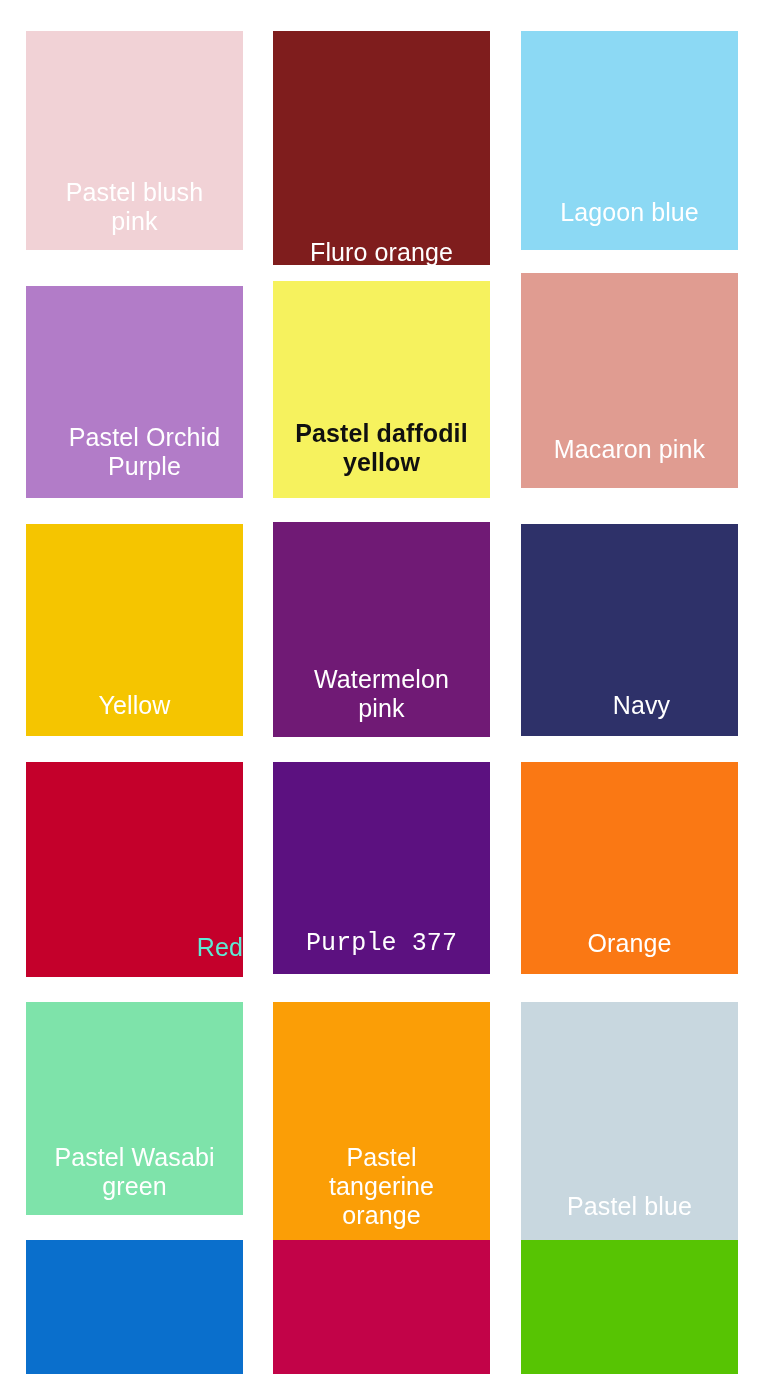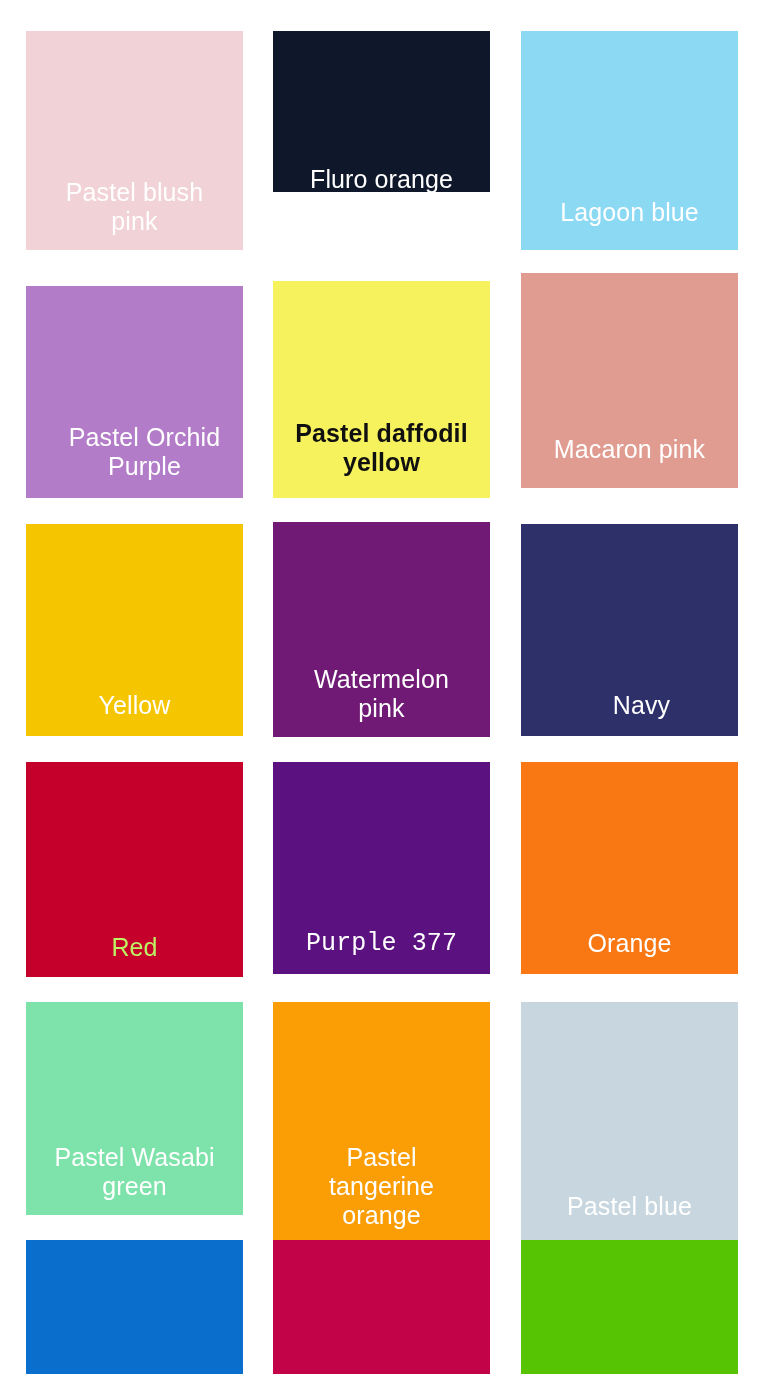--- a/index.html
+++ b/index.html
@@ -43,21 +43,21 @@
   }
 </style>
 </head>
 <body>
 
 <div id="swatch-grid">
     <div class="swatch" style="left: 26px; top: 31px; width: 217px; height: 219px; background: rgb(241, 210, 214);">
       <div class="swatch-label" style="bottom: 14px; color: rgb(255, 255, 255);">Pastel blush
 pink</div>
     </div>
-    <div class="swatch" style="left: 273px; top: 31px; width: 217px; height: 161px; background: #0f172a;">
+    <div class="swatch" style="left: 273px; top: 31px; width: 217px; height: 234px; background: #7f1d1d;">
       <div class="swatch-label" style="bottom: -2px; color: rgb(255, 255, 255);">Fluro orange</div>
     </div>
     <div class="swatch" style="left: 521px; top: 31px; width: 217px; height: 219px; background: rgb(140, 217, 244);">
       <div class="swatch-label" style="bottom: 23px; color: rgb(255, 255, 255);">Lagoon blue</div>
     </div>
     <div class="swatch" style="left: 26px; top: 286px; width: 217px; height: 212px; background: rgb(178, 124, 200);">
       <div class="swatch-label" style="bottom: 17px; color: rgb(255, 255, 255); padding-left: 20px;">Pastel Orchid
 Purple</div>
     </div>
     <div class="swatch" style="left: 273px; top: 281px; width: 217px; height: 217px; background: rgb(246, 242, 94);">
@@ -71,21 +71,21 @@
       <div class="swatch-label" style="bottom: 16px; color: rgb(255, 255, 255);">Yellow</div>
     </div>
     <div class="swatch" style="left: 273px; top: 522px; width: 217px; height: 215px; background: #701a75;">
       <div class="swatch-label" style="bottom: 14px; color: rgb(255, 255, 255);">Watermelon
 pink</div>
     </div>
     <div class="swatch" style="left: 521px; top: 524px; width: 217px; height: 212px; background: rgb(46, 49, 105);">
       <div class="swatch-label" style="bottom: 16px; color: rgb(255, 255, 255); padding-left: 24px;">Navy</div>
     </div>
     <div class="swatch" style="left: 26px; top: 762px; width: 217px; height: 215px; background: rgb(196, 0, 43);">
-      <div class="swatch-label" style="bottom: 15px; color: #bef264;">Red</div>
+      <div class="swatch-label" style="bottom: 15px; color: #5eead4; text-align: right;">Red</div>
     </div>
     <div class="swatch" style="left: 273px; top: 762px; width: 217px; height: 212px; background: rgb(92, 17, 128);">
       <div class="swatch-label" style="bottom: 16px; color: rgb(255, 255, 255); font-family: Liberation Mono, monospace;">Purple 377</div>
     </div>
     <div class="swatch" style="left: 521px; top: 762px; width: 217px; height: 212px; background: rgb(250, 120, 20);">
       <div class="swatch-label" style="bottom: 16px; color: rgb(255, 255, 255);">Orange</div>
     </div>
     <div class="swatch" style="left: 26px; top: 1002px; width: 217px; height: 213px; background: rgb(126, 227, 170);">
       <div class="swatch-label" style="bottom: 14px; color: rgb(255, 255, 255);">Pastel Wasabi
 green</div>

